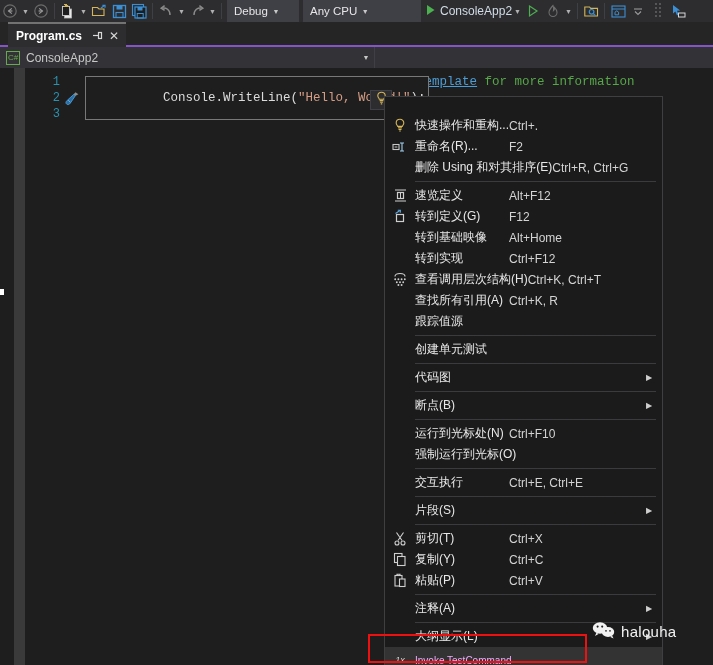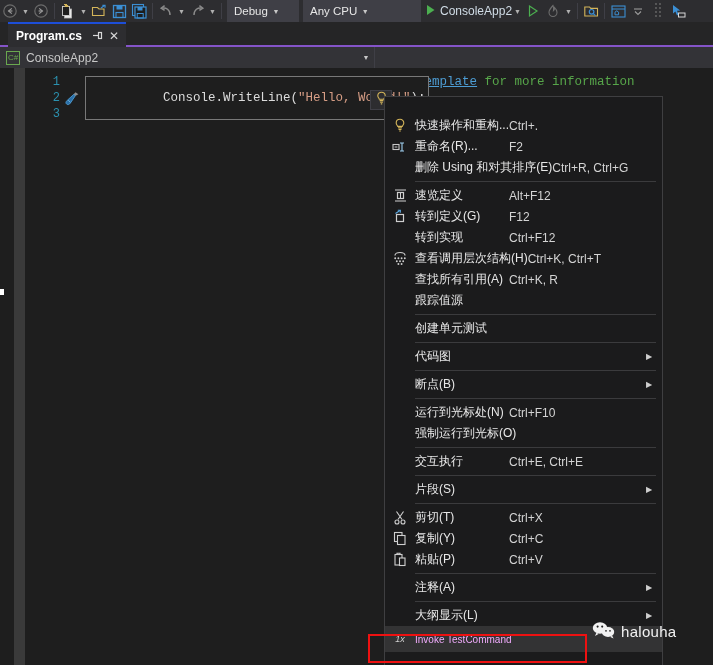--- a/index.html
+++ b/index.html
@@ -35,21 +35,21 @@
   .tb-run { display: flex; align-items: center; color: #d0dce6; font-size: 12px; }
   .tb-run .tri { margin: 0 4px 0 2px; }
 
   
   .tabstrip {
     position: absolute; left: 0; top: 22px; width: 713px; height: 25px;
     background: #252526;
   }
   .tab {
     position: absolute; left: 8px; top: 0; height: 25px;
-    background: #2d2d30; border-top: 2px solid #1d4ed8;
+    background: #2d2d30; border-top: 2px solid #737373;
     display: flex; align-items: center; padding: 0 5px 0 8px;
   }
   .tab-label { color: #ffffff; font-size: 12px; font-weight: bold; white-space: nowrap; }
   .tab-pin {
     margin-left: 8px; width: 14px; height: 14px;
     display: flex; align-items: center; justify-content: center;
     color: #d8d8d8; font-size: 11px;
   }
   .tab-close {
     margin-left: 3px; width: 14px; height: 14px;
@@ -477,20 +477,28 @@
         <span class="mi-ico">
           <svg width="15" height="15" viewBox="0 0 15 15">
             <rect x="3.5" y="5.5" width="7" height="7" fill="none" stroke="#cfcfcf" stroke-width="1.2"></rect>
             <path d="M2.5 4.5 L7 1.5" stroke="#5aa7e0" stroke-width="1.2"></path>
             <path d="M4.8 1.2 L7.4 1.3 L7.3 3.8" fill="none" stroke="#5aa7e0" stroke-width="1.1"></path>
           </svg>
         </span>
         <span class="mi-label">转到定义(G)</span>
         <span class="mi-keyslot">
           <span class="mi-key">F12</span>
+        </span>
+        <span class="mi-sub"></span>
+      </div>
+      <div class="mi">
+        <span class="mi-ico"></span>
+        <span class="mi-label">转到基础映像</span>
+        <span class="mi-keyslot">
+          <span class="mi-key">Alt+Home</span>
         </span>
         <span class="mi-sub"></span>
       </div>
       <div class="mi">
         <span class="mi-ico"></span>
         <span class="mi-label">转到实现</span>
         <span class="mi-keyslot">
           <span class="mi-key">Ctrl+F12</span>
         </span>
         <span class="mi-sub"></span>

